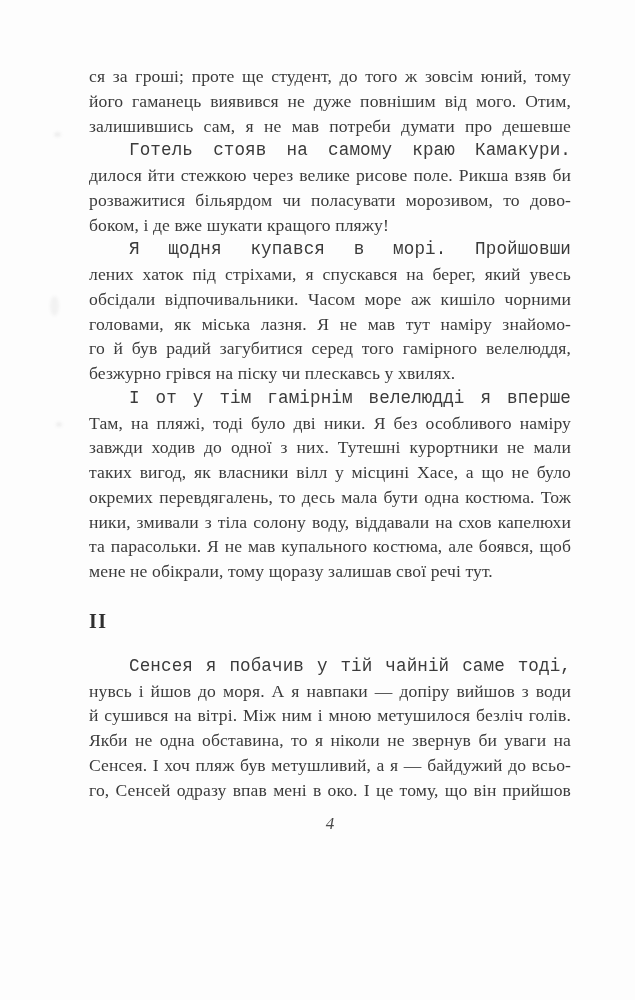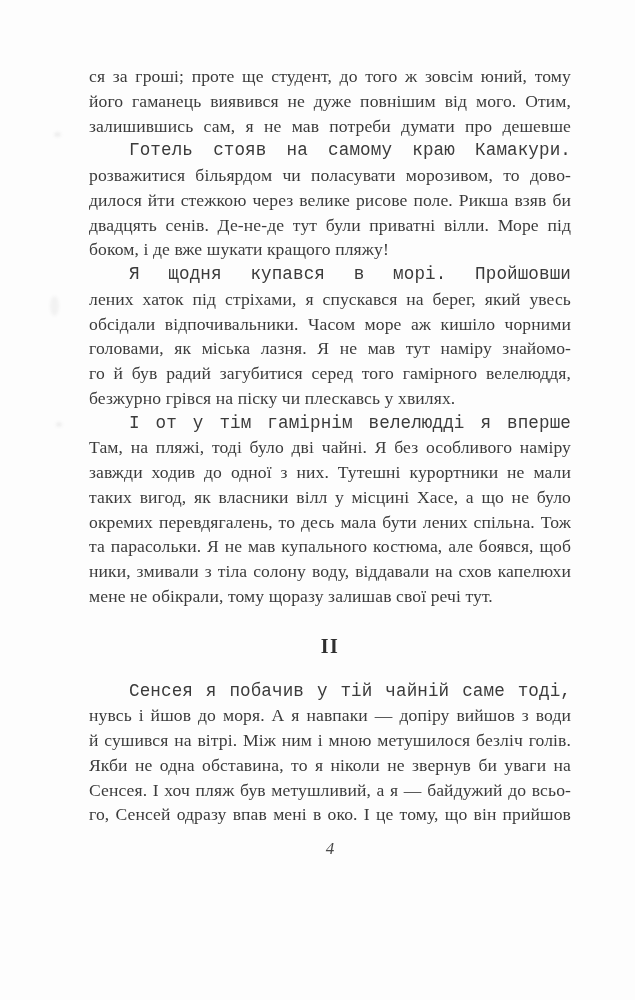--- a/index.html
+++ b/index.html
@@ -31,21 +31,21 @@
     letter-spacing: 0.1px;
   }
   .pline.last {
     text-align-last: left;
   }
   .pline.first-indent {
     padding-left: 40px;
     font-family: Liberation Mono, monospace;
   }
   .section-heading {
-    text-align: center;
+    text-align: left;
     font-size: 20px;
     font-weight: 600;
     letter-spacing: 1.5px;
     line-height: 25px;
     margin: 25px 0 20px 0;
     color: #2f2f2f;
   }
   .page-number {
     text-align: center;
     font-style: italic;
@@ -75,41 +75,40 @@
 
   <div class="text-block" id="text-block">
 
   <div class="paragraph">
         <div class="pline">ся за гроші; проте ще студент, до того ж зовсім юний, тому</div>
         <div class="pline">його гаманець виявився не дуже повнішим від мого. Отим,</div>
         <div class="pline">залишившись сам, я не мав потреби думати про дешевше</div>
       </div>
       <div class="paragraph">
         <div class="pline first-indent">Готель стояв на самому краю Камакури. Коли хотілось</div>
+        <div class="pline">дилося йти стежкою через велике рисове поле. Рикша взяв би</div>
         <div class="pline">розважитися більярдом чи поласувати морозивом, то дово-</div>
-        <div class="pline">дилося йти стежкою через велике рисове поле. Рикша взяв би</div>
-        <div class="pline">двадцять сенів. Де-не-де тут були приватні вілли. Море під</div>
         <div class="pline last">боком, і де вже шукати кращого пляжу!</div>
       </div>
       <div class="paragraph">
         <div class="pline first-indent">Я щодня купався в морі. Пройшовши кварталом похи-</div>
         <div class="pline">лених хаток під стріхами, я спускався на берег, який увесь</div>
         <div class="pline">обсідали відпочивальники. Часом море аж кишіло чорними</div>
         <div class="pline">головами, як міська лазня. Я не мав тут наміру знайомо-</div>
         <div class="pline">го й був радий загубитися серед того гамірного велелюддя,</div>
         <div class="pline last">безжурно грівся на піску чи плескавсь у хвилях.</div>
       </div>
       <div class="paragraph">
         <div class="pline first-indent">І от у тім гамірнім велелюдді я вперше зустрів Сенсея.</div>
-        <div class="pline">Там, на пляжі, тоді було дві чайні. Я без особливого наміру</div>
+        <div class="pline">Там, на пляжі, тоді було дві ники. Я без особливого наміру</div>
         <div class="pline">завжди ходив до одної з них. Тутешні курортники не мали</div>
         <div class="pline">таких вигод, як власники вілл у місцині Хасе, а що не було</div>
-        <div class="pline">окремих перевдягалень, то десь мала бути лених спільна. Тож</div>
+        <div class="pline">окремих перевдягалень, то десь мала бути одна костюма. Тож</div>
+        <div class="pline">ники, змивали з тіла солону воду, віддавали на схов капелюхи</div>
         <div class="pline">та парасольки. Я не мав купального костюма, але боявся, щоб</div>
-        <div class="pline">ники, змивали з тіла солону воду, віддавали на схов капелюхи</div>
         <div class="pline last">мене не обікрали, тому щоразу залишав свої речі тут.</div>
       </div>
       <div class="section-heading">II</div>
       <div class="paragraph">
         <div class="pline first-indent">Сенсея я побачив у тій чайній саме тоді, коли він роздяг-</div>
         <div class="pline">нувсь і йшов до моря. А я навпаки — допіру вийшов з води</div>
         <div class="pline">й сушився на вітрі. Між ним і мною метушилося безліч голів.</div>
         <div class="pline">Якби не одна обставина, то я ніколи не звернув би уваги на</div>
         <div class="pline">Сенсея. І хоч пляж був метушливий, а я — байдужий до всьо-</div>
         <div class="pline">го, Сенсей одразу впав мені в око. І це тому, що він прийшов</div>

